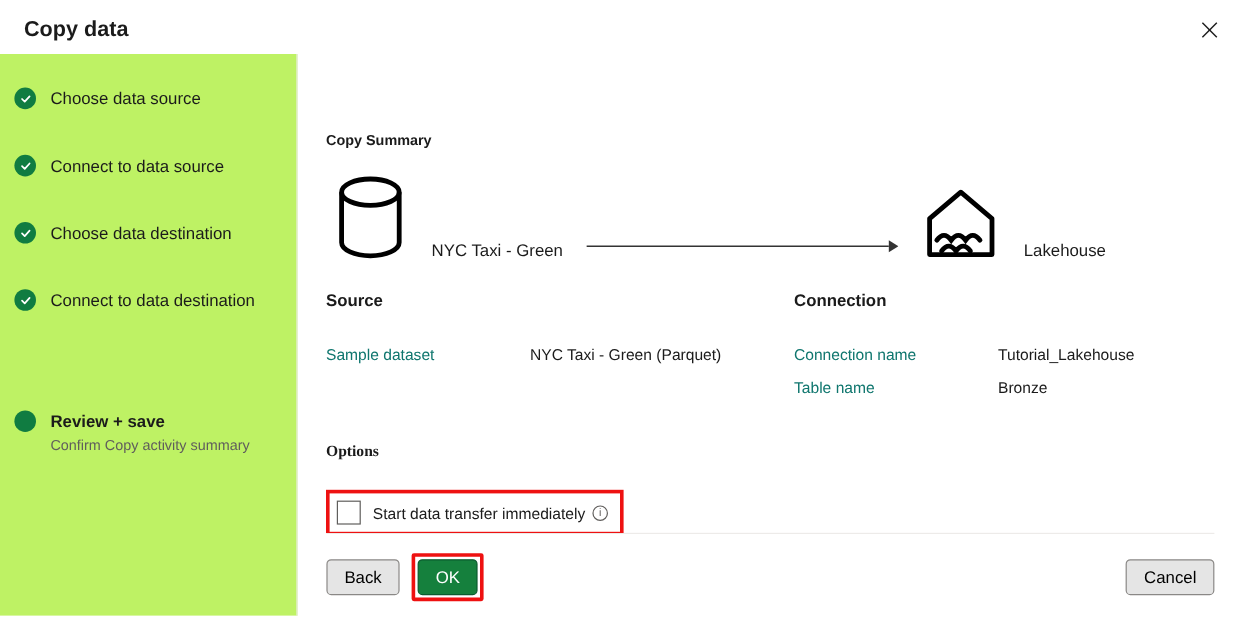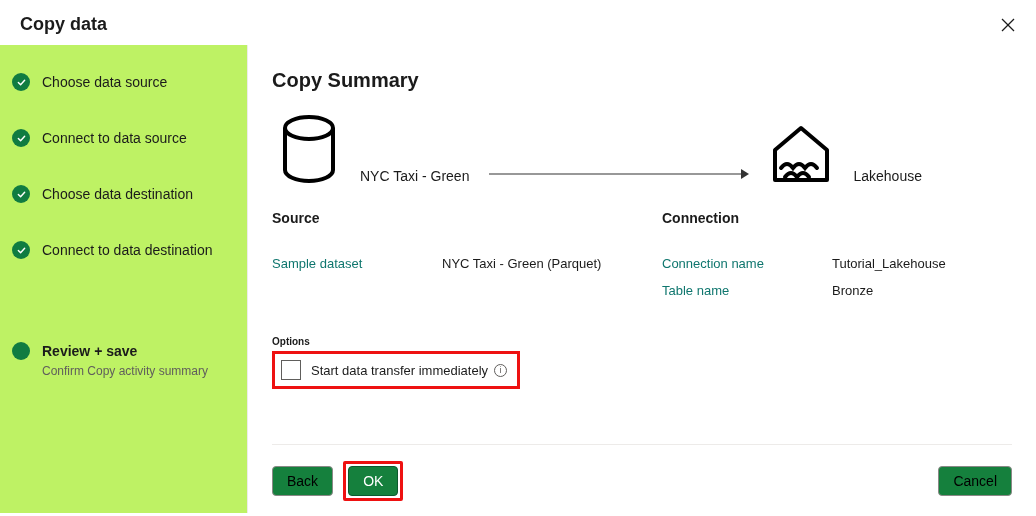--- a/index.html
+++ b/index.html
@@ -21,43 +21,43 @@
     .step-check { width: 9px; height: 9px; }
     .step-line { position: absolute; left: 8.5px; top: 22px; width: 1px; bottom: -4px; background: #107c41; z-index: 1; }
     .step:last-child .step-line { display: none; }
     .step-body { padding-left: 12px; }
     .step-label { font-size: 14px; color: #1b1b1b; line-height: 18px; }
     .step-label.current { font-weight: 600; }
     .step-sub { font-size: 12px; color: #605e5c; margin-top: 4px; }
 
     .main { flex: 1; padding: 24px 24px 12px 24px; display: flex; flex-direction: column; overflow: hidden; }
     .content { flex: 1; overflow: auto; }
-    .section-title { font-size: 20px; font-weight: 600; margin-bottom: 22px; }
+    .section-title { font-size: 12px; font-weight: 600; margin-bottom: 22px; margin-top: 41px; }
 
     .diagram { display: flex; align-items: flex-end; gap: 20px; margin-bottom: 26px; padding-left: 6px; }
     .diag-icon svg { display: block; }
     .diag-label { font-size: 14px; }
     .arrow { flex: 0 0 auto; }
 
     .cols { display: flex; gap: 40px; margin-bottom: 26px; }
     .col { flex: 1; }
     .col h3 { font-size: 14px; font-weight: 600; margin-bottom: 30px; }
     .kv { display: flex; margin-bottom: 12px; font-size: 13px; }
     .kv .k { width: 170px; color: #0f766e; }
     .kv .v { color: #1b1b1b; }
 
-    .options h3 { font-size: 10px; font-weight: 600; margin-bottom: 4px; }
+    .options h3 { font-size: 13px; font-weight: 600; margin-bottom: 24px; font-family: Liberation Serif, serif; }
 
     .opt-row { display: inline-flex; align-items: center; border: 3px solid #e11; padding: 6px 10px 6px 6px; }
     .opt-check { width: 20px; height: 20px; border: 1px solid #605e5c; background: #fff; margin-right: 10px; }
     .opt-label { font-size: 13px; margin-right: 6px; }
     .info-icon { width: 13px; height: 13px; border: 1px solid #605e5c; border-radius: 50%; display: inline-flex; align-items: center; justify-content: center; font-size: 9px; color: #605e5c; }
 
     .footer { display: flex; align-items: center; padding-top: 16px; border-top: 1px solid #edebe9; gap: 10px; }
-    .btn { font-size: 14px; padding: 6px 14px; border-radius: 4px; border: 1px solid #8a8886; background: #15803d; cursor: pointer; }
+    .btn { font-size: 14px; padding: 6px 14px; border-radius: 4px; border: 1px solid #8a8886; background: #e5e5e5; cursor: pointer; }
     .btn.primary { background: #15803d; border-color: #0b5a2f; color: #fff; }
     .ok-wrap { border: 3px solid #e11; padding: 2px; display: inline-block; border-radius: 2px; }
     .spacer { flex: 1; }
   </style>
 </head>
 <body>
 
 <div class="header">
   <h1>Copy data</h1>
   <div class="close">

